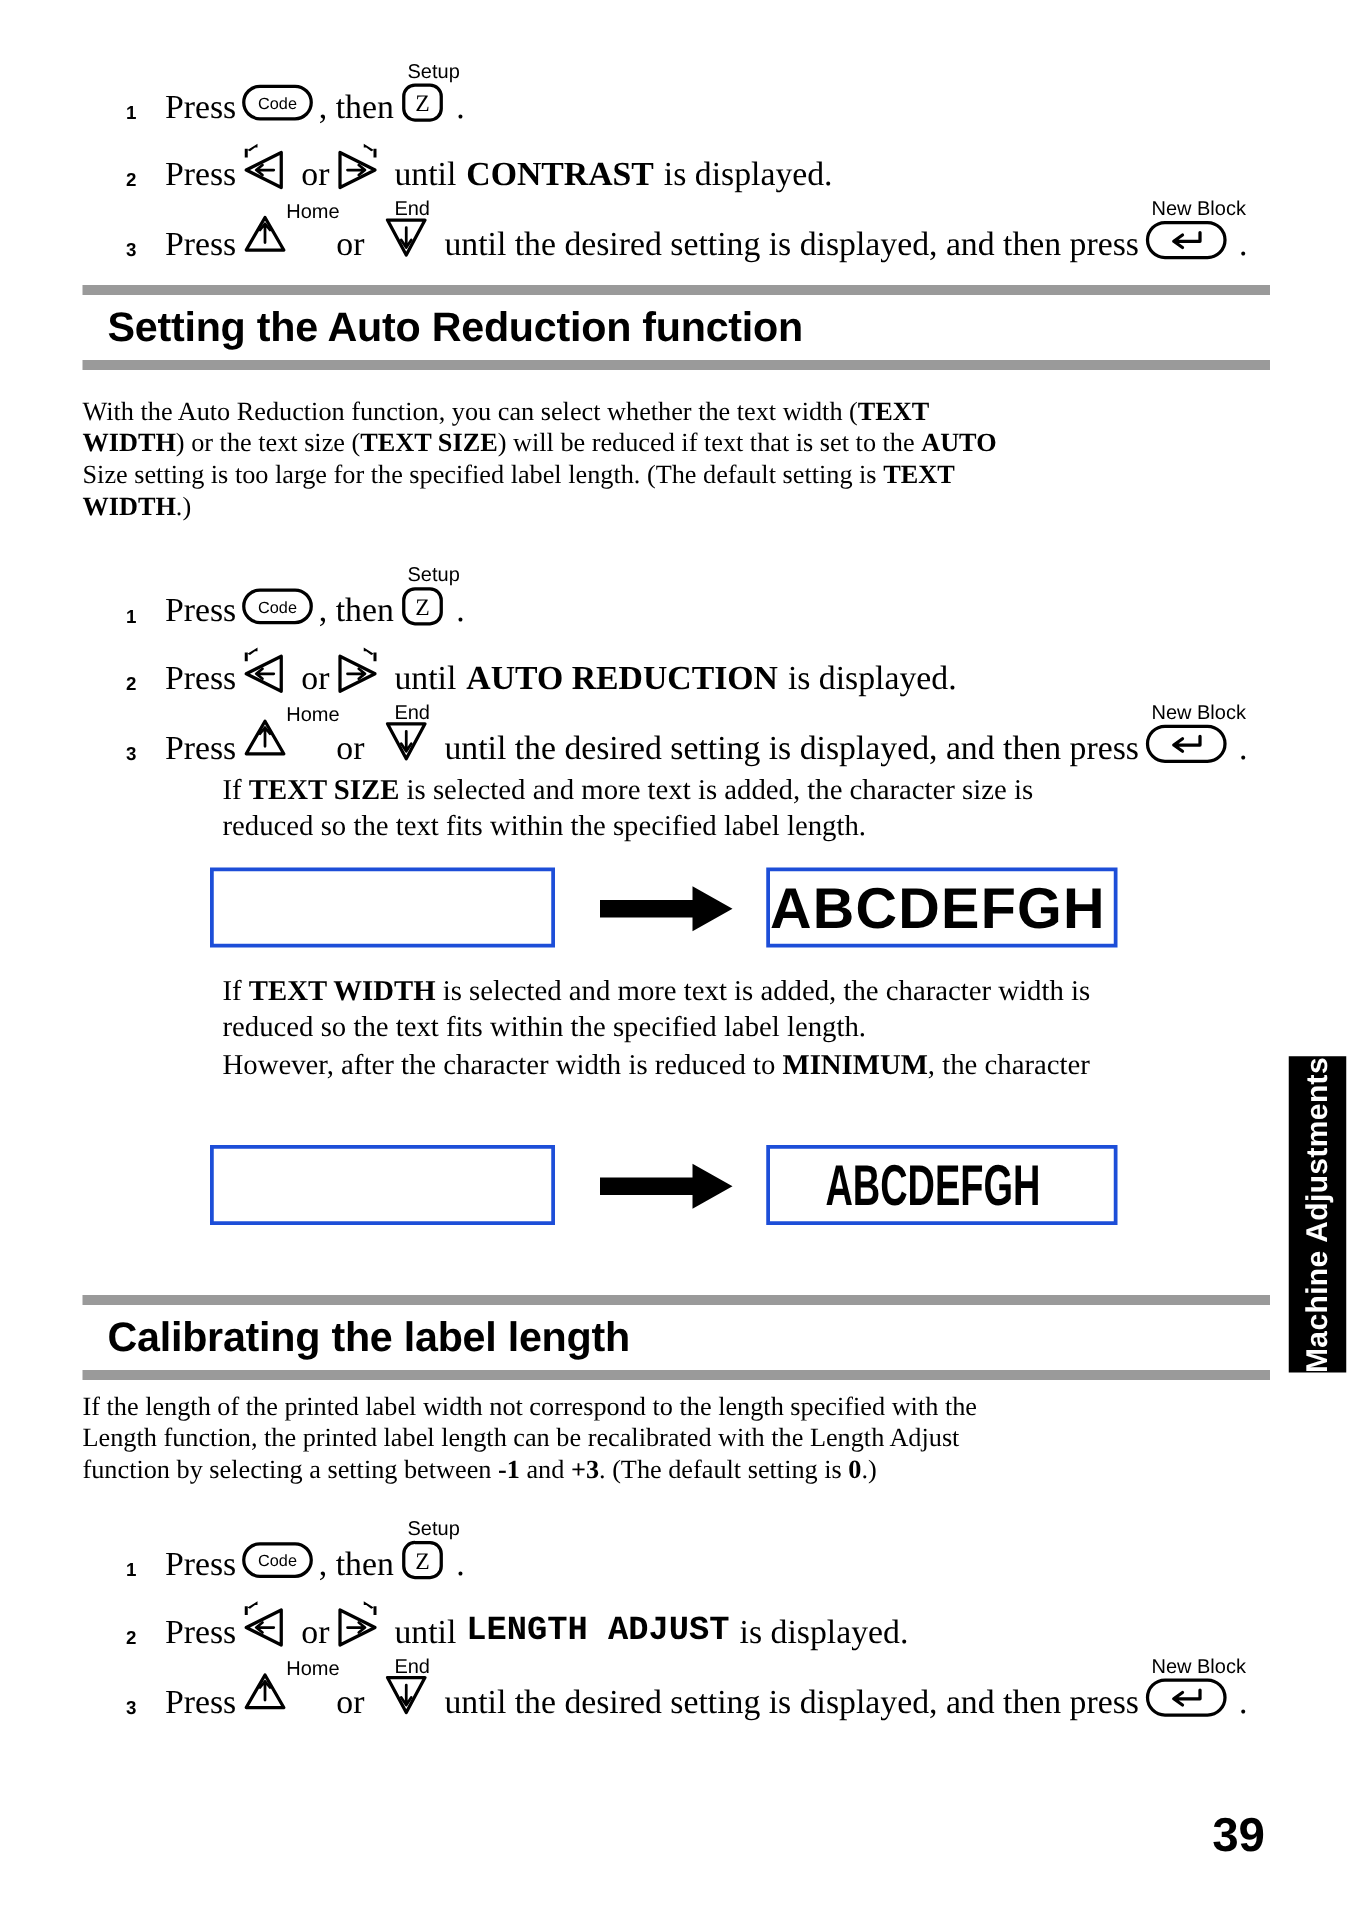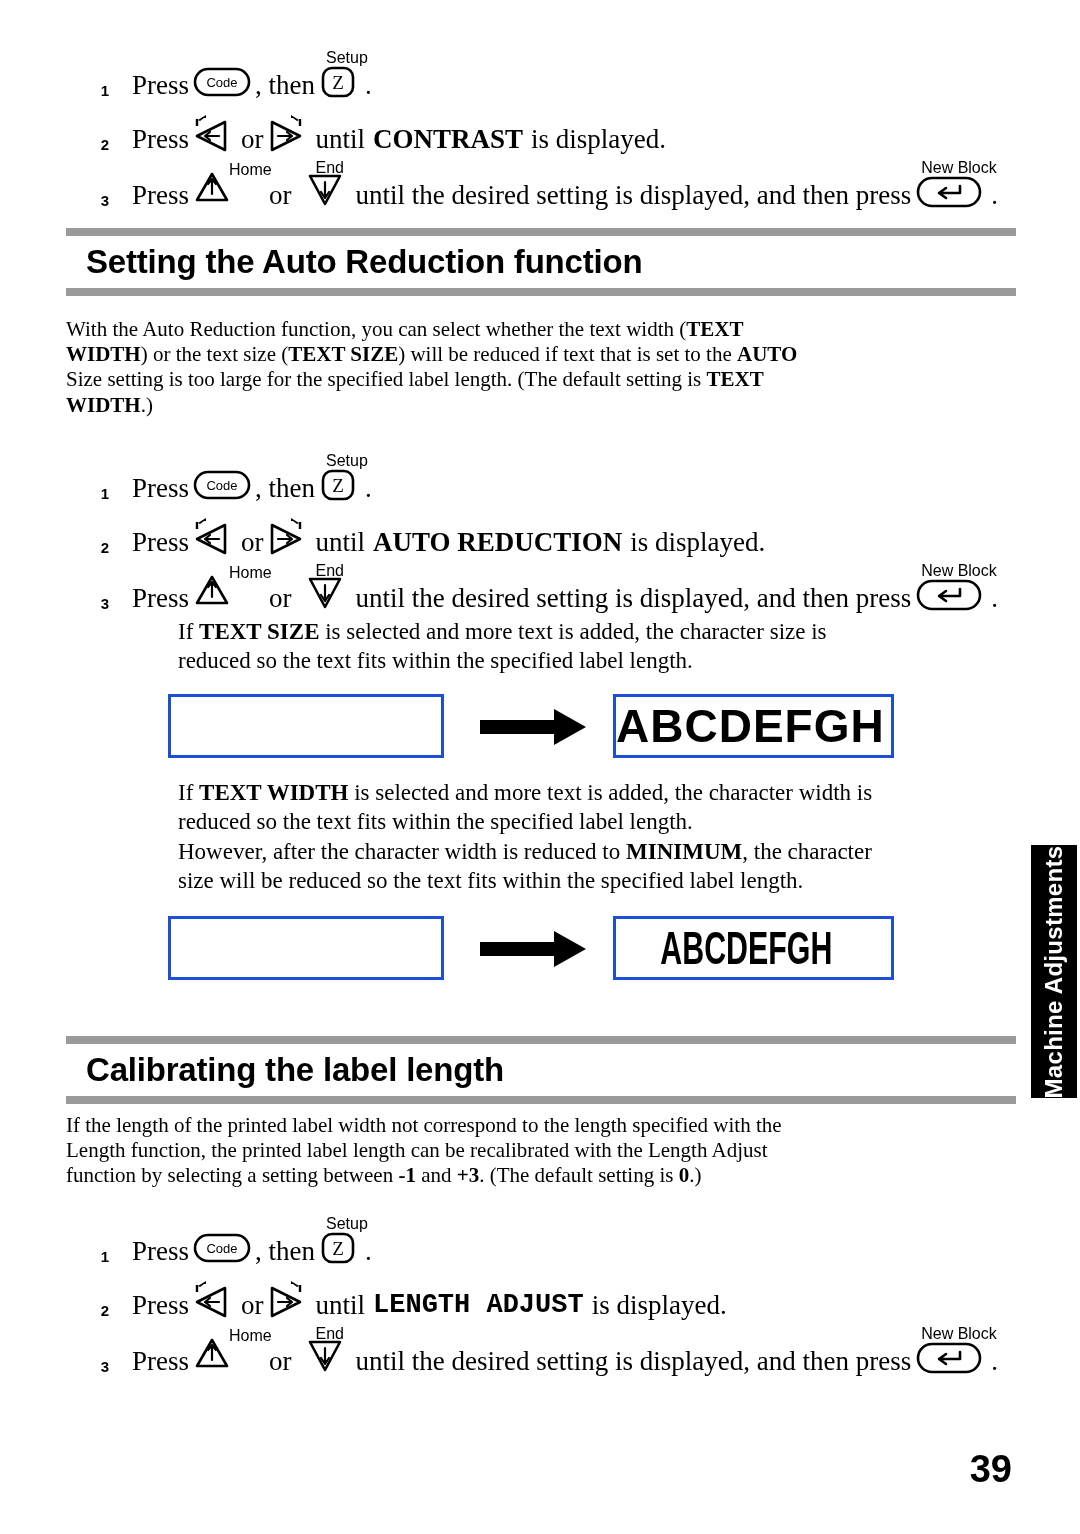--- a/index.html
+++ b/index.html
@@ -373,21 +373,20 @@
   </div>
 
   <div class="note" style="left:178px; top:778px; width:820px;">
     <div class="ln">
       <span>If </span><span class="bold">TEXT WIDTH</span><span> is selected and more text is added, the character width is</span>
     </div>
     <div class="ln">reduced so the text fits within the specified label length.</div>
     <div class="ln">
       <span>However, after the character width is reduced to </span><span class="bold">MINIMUM</span><span>, the character</span>
     </div>
-    <div class="ln">size will be reduced so the text fits within the specified label length.</div>
   </div>
 
   <div class="illus" style="left:0; top:0;">
     <div class="lbl-box" style="left:168px; top:916px; width:276px; height:64px;">
       <span class="lbl-text wide blank">ABCDEFGH</span>
     </div>
     <div class="arrow" style="left:480px; top:929px;">
       <svg width="110" height="40" viewBox="0 0 110 40">
         <path d="M0 13 L74 13 L74 2 L106 20 L74 38 L74 27 L0 27 Z" fill="#000"></path>
       </svg>

